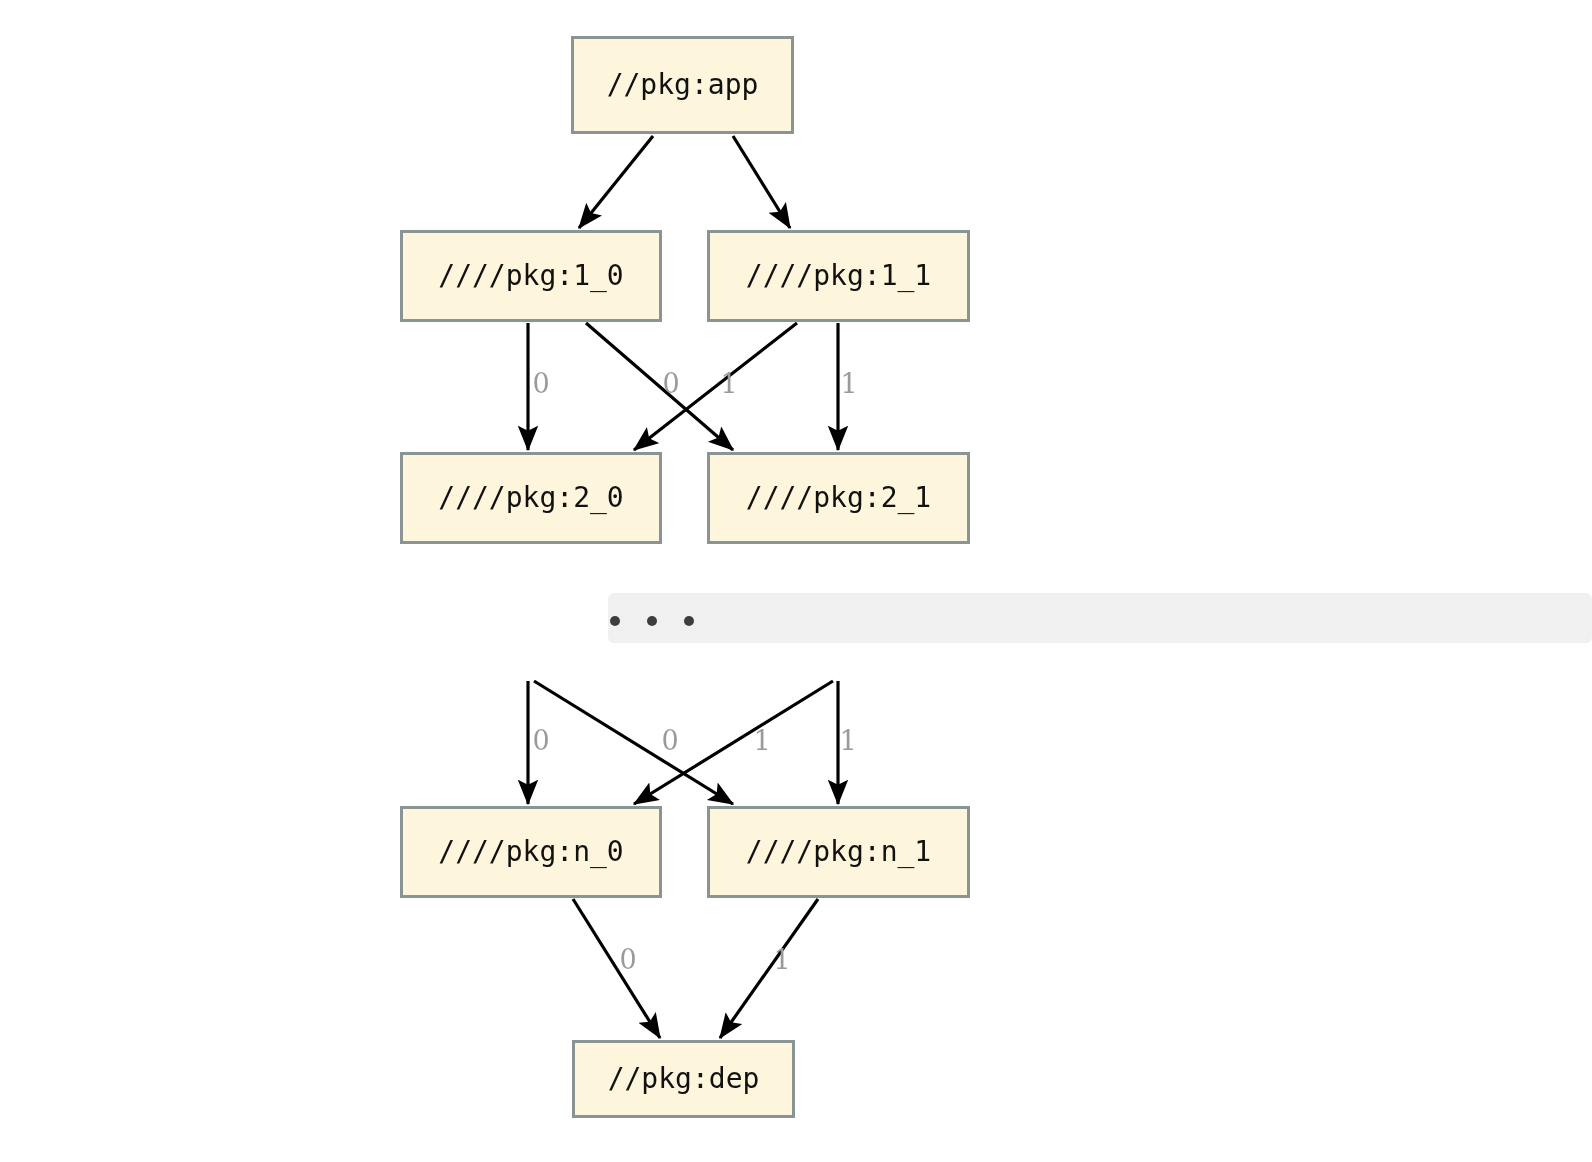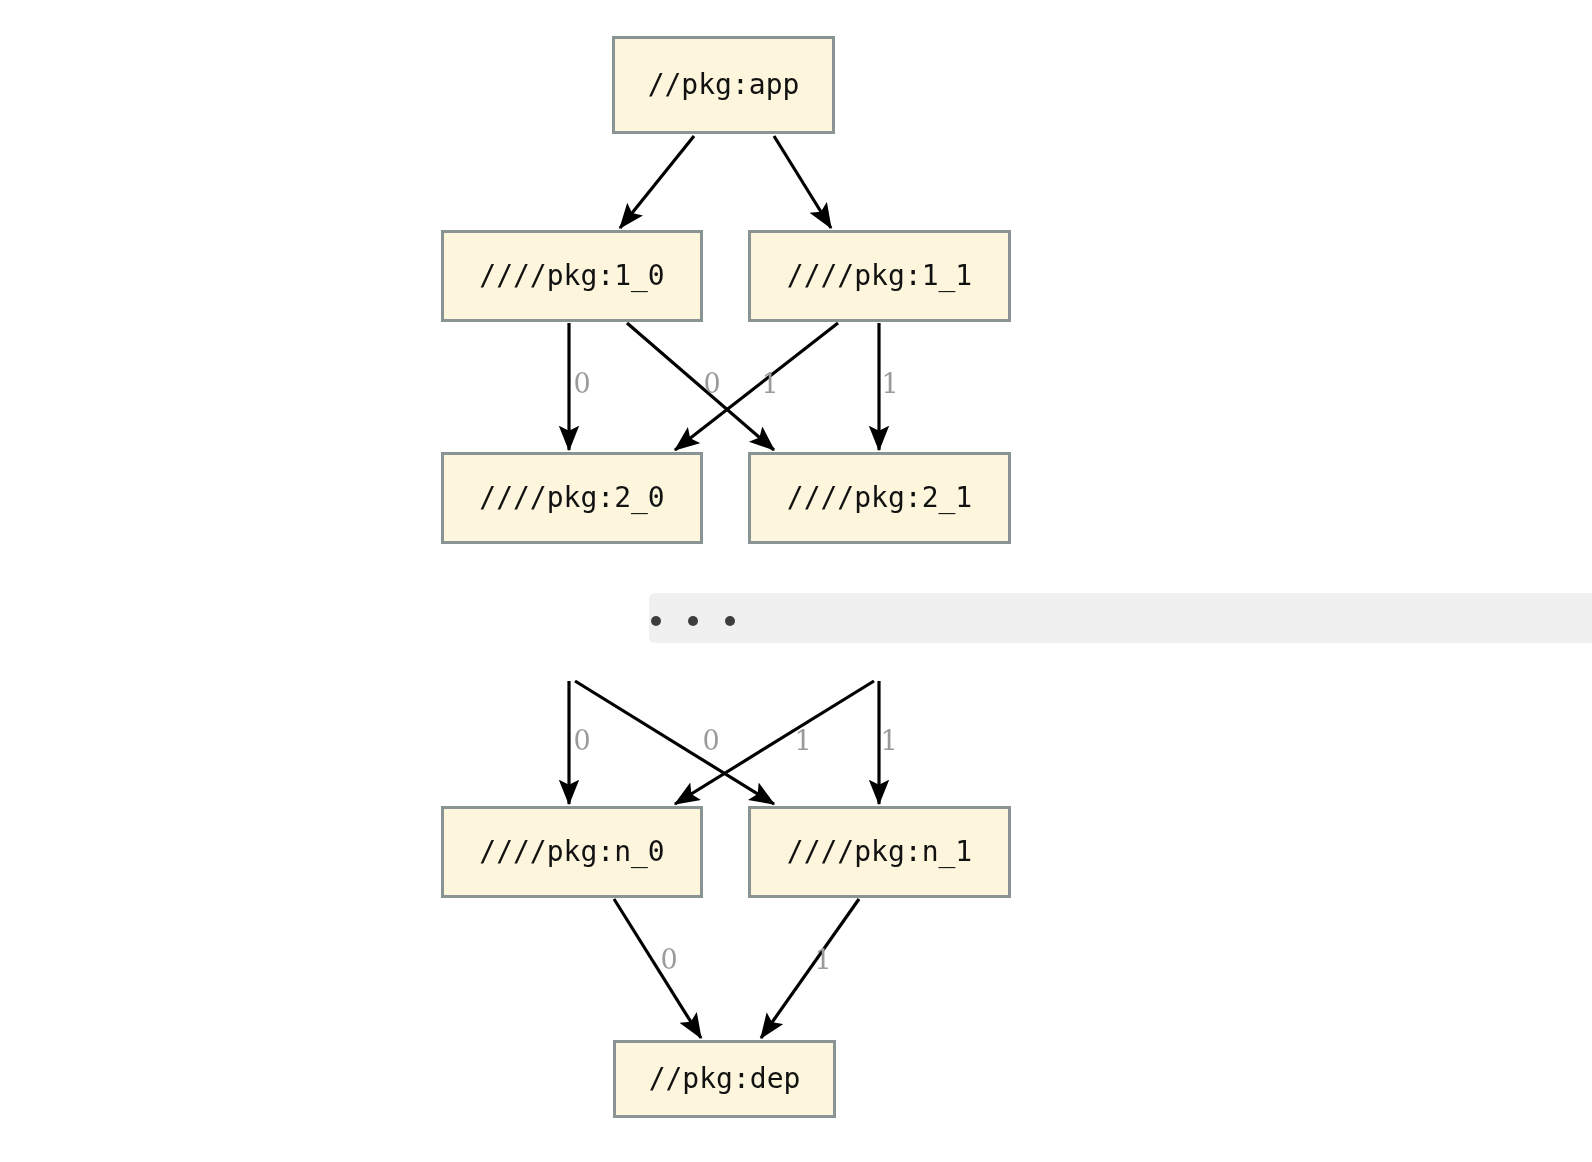--- a/index.html
+++ b/index.html
@@ -10,21 +10,20 @@
   body {
     width: 1592px;
     height: 1162px;
     font-family: "DejaVu Sans Mono", monospace;
     overflow: hidden;
   }
   #graph-root {
     position: relative;
     width: 1473px;
     height: 1162px;
-    margin-left: 41px;
   }
   svg.graph-canvas {
     position: absolute;
     left: 0;
     top: 0;
     width: 1592px;
     height: 1162px;
     display: block;
   }
   .node-box {

